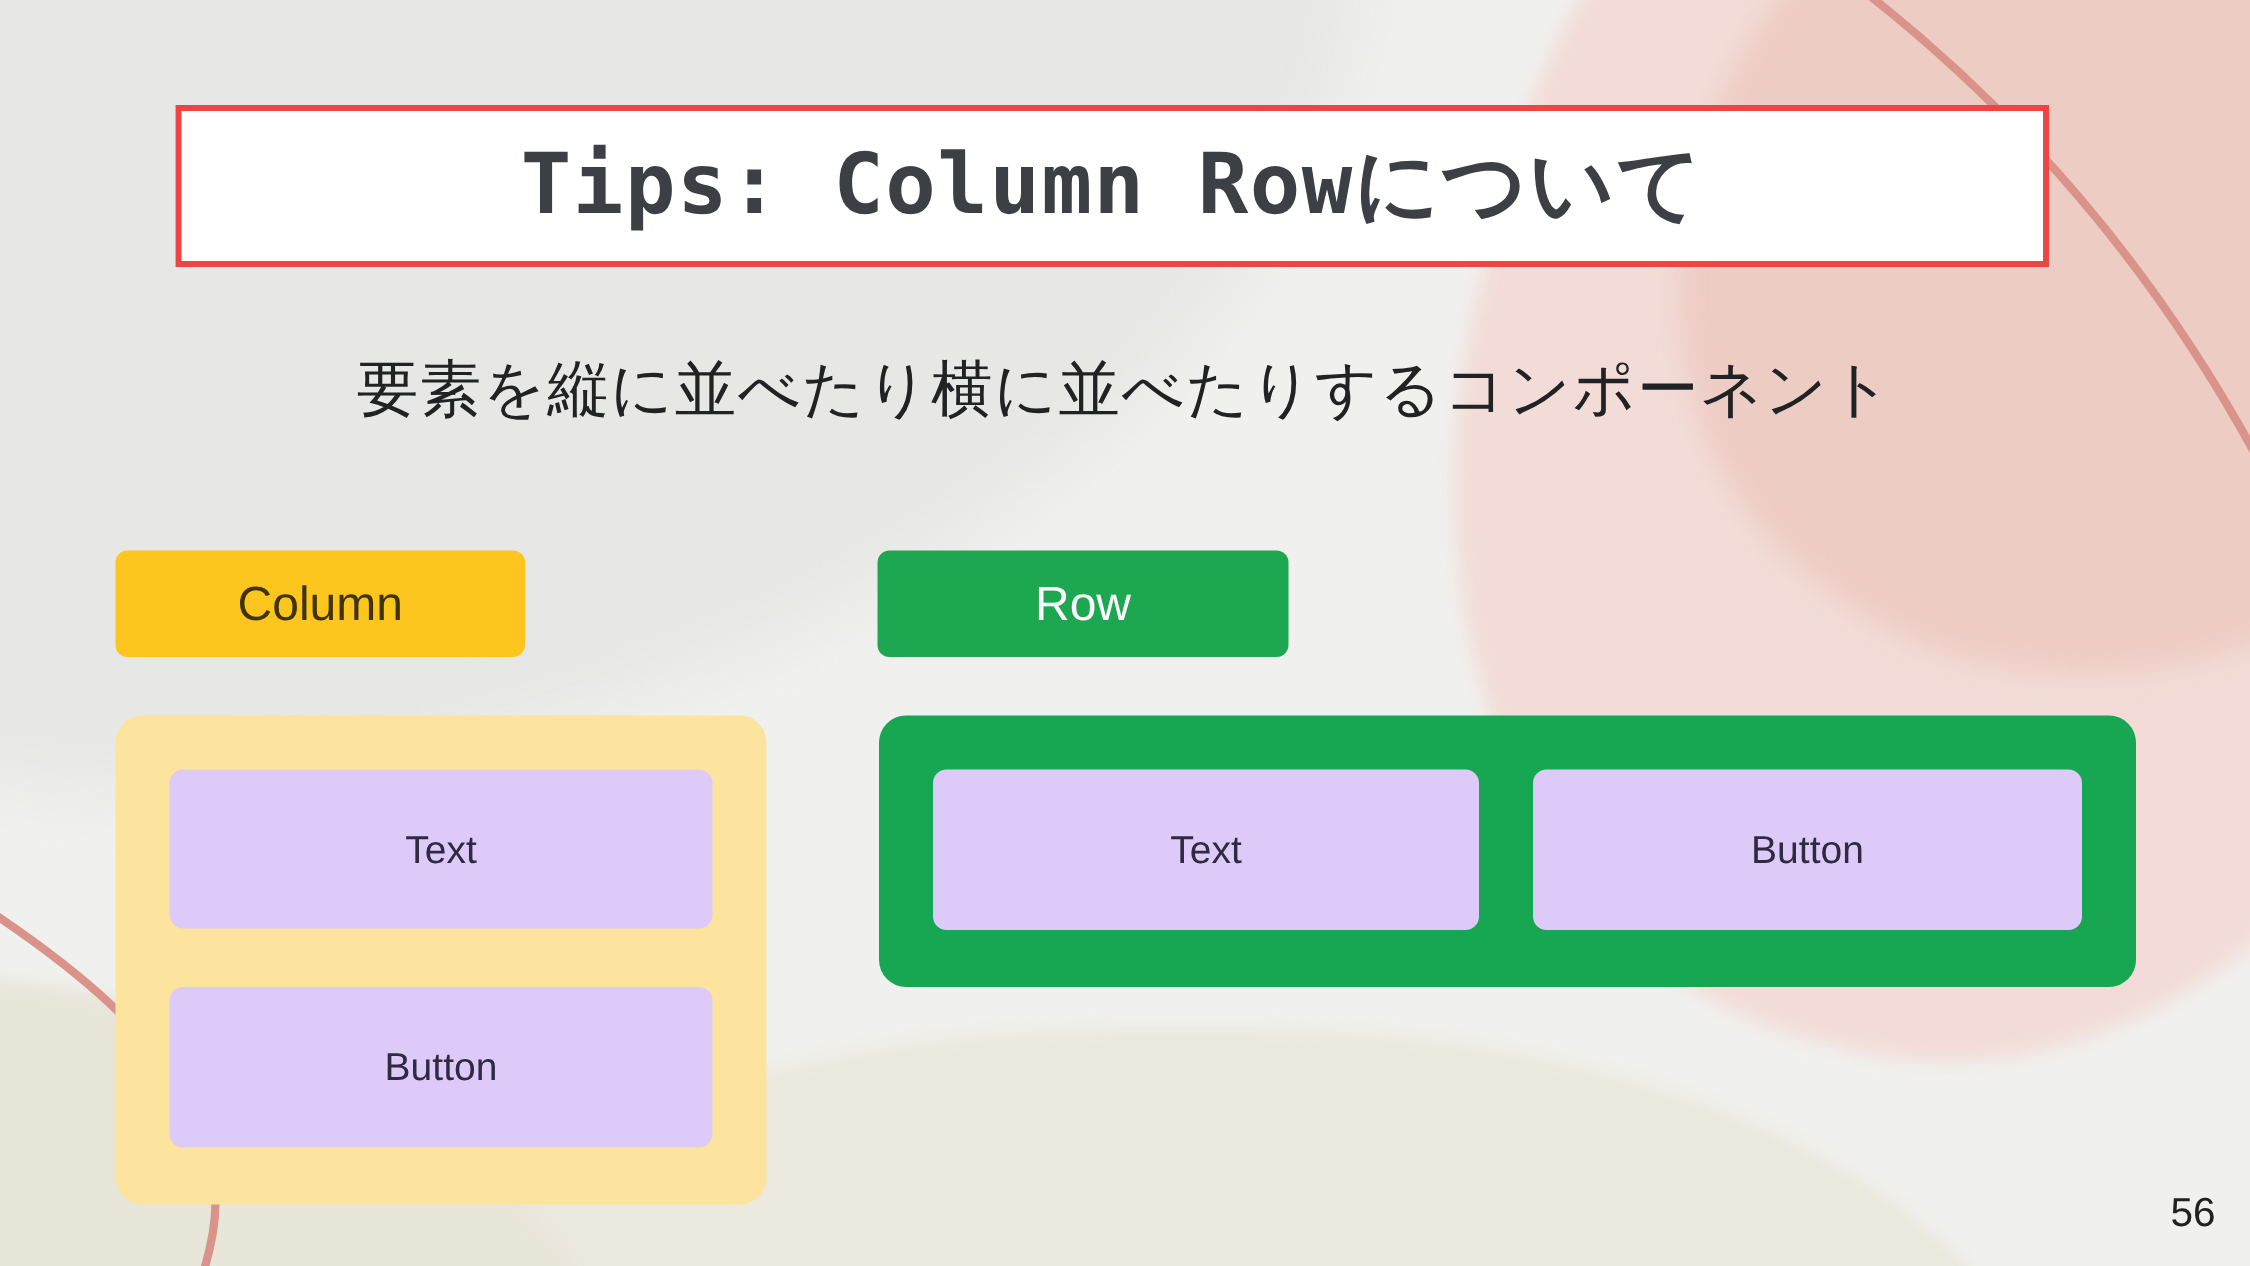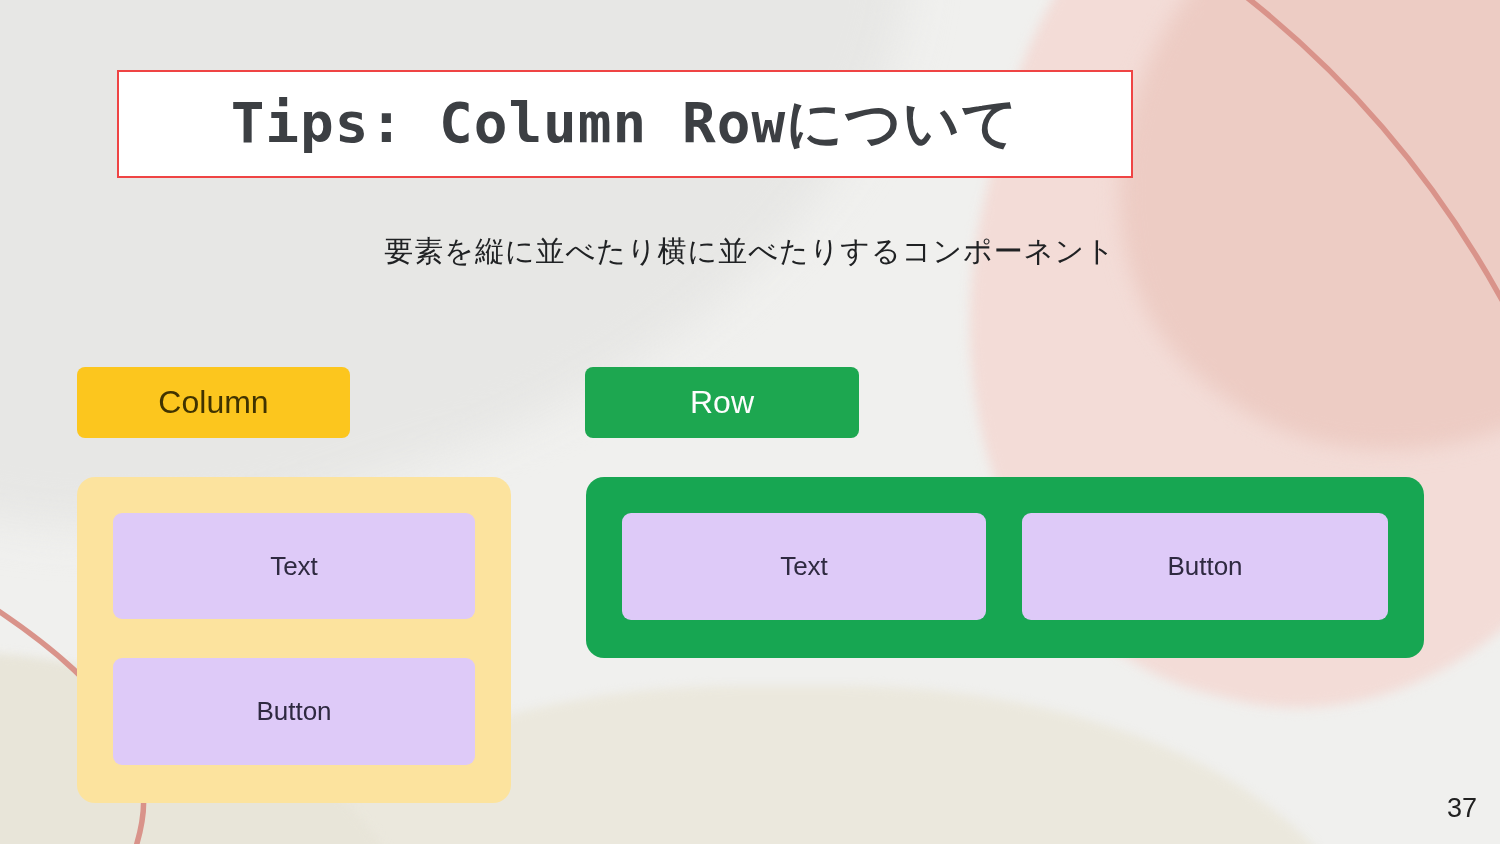--- a/index.html
+++ b/index.html
@@ -55,40 +55,40 @@
     border-radius: 55% 45% 50% 50%;
     transform: rotate(22deg);
     filter: blur(5px);
   }
   .curves { position: absolute; left: 0; top: 0; width: 1500px; height: 844px; }
 
   
   .title-box {
     position: absolute;
     left: 117px; top: 70px;
-    width: 1016px; height: 108px;
+    width: 1249px; height: 108px;
     background: #ffffff;
-    border: 2px solid #ef4444;
+    border: 4px solid #ef4444;
     box-sizing: border-box;
     display: flex; align-items: center; justify-content: center;
   }
   .title-text {
     font-family: "DejaVu Sans Mono", "Liberation Mono", monospace;
     font-weight: 700;
     font-size: 56px;
     letter-spacing: 1px;
     color: #3c3f43;
     white-space: nowrap;
   }
   
   .subtitle {
     position: absolute;
     left: 0; right: 0; top: 232px;
     text-align: center;
-    font-size: 29px;
+    font-size: 41px;
     font-weight: 500;
     color: #202224;
     letter-spacing: 1px;
   }
   
   .demo-label {
     position: absolute;
     height: 71px;
     border-radius: 8px;
     display: flex; align-items: center; justify-content: center;
@@ -169,15 +169,15 @@
     <div class="child-box col-child-1">Text</div>
     <div class="child-box col-child-2">Button</div>
   </div>
 
   <div class="demo-label row-label">Row</div>
   <div class="row-container">
     <div class="child-box row-child-1">Text</div>
     <div class="child-box row-child-2">Button</div>
   </div>
 
-  <div class="page-number">37</div>
+  <div class="page-number">56</div>
 
 </div>
 
 </body></html>

